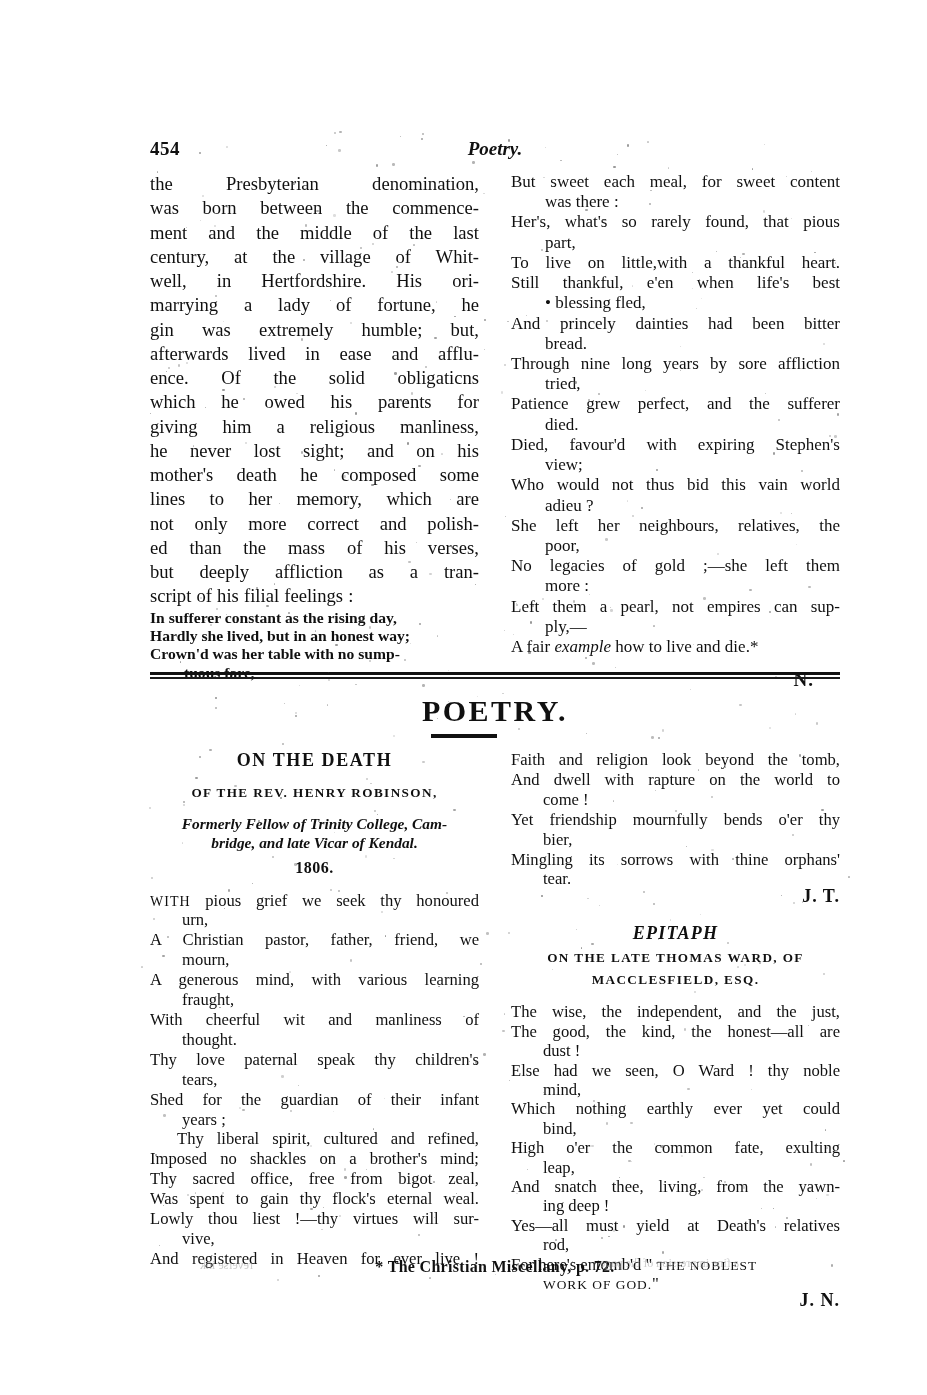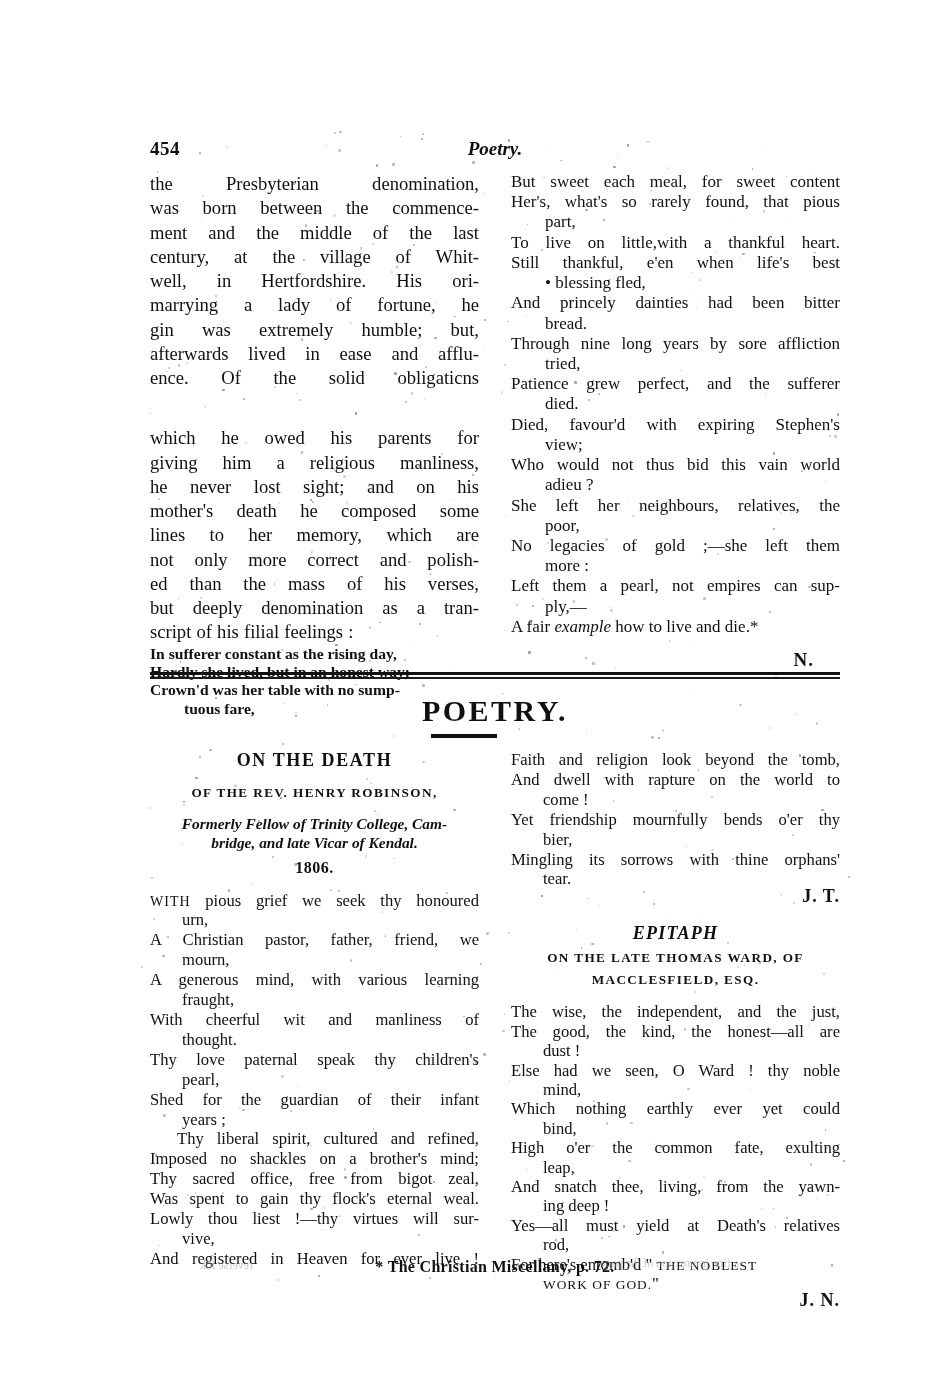--- a/index.html
+++ b/index.html
@@ -274,41 +274,42 @@
       <p class="prose" id="bio-prose">
           <span class="ln" style="display: block; text-align: justify; text-align-last: justify;">the Presbyterian denomination,</span>
           <span class="ln" style="display: block; text-align: justify; text-align-last: justify;">was born between the commence-</span>
           <span class="ln" style="display: block; text-align: justify; text-align-last: justify;">ment and the middle of the last</span>
           <span class="ln" style="display: block; text-align: justify; text-align-last: justify;">century, at the village of Whit-</span>
           <span class="ln" style="display: block; text-align: justify; text-align-last: justify;">well, in Hertfordshire.  His ori-</span>
           <span class="ln" style="display: block; text-align: justify; text-align-last: justify;">marrying a lady of fortune, he</span>
           <span class="ln" style="display: block; text-align: justify; text-align-last: justify;">gin was extremely humble; but,</span>
           <span class="ln" style="display: block; text-align: justify; text-align-last: justify;">afterwards lived in ease and afflu-</span>
           <span class="ln" style="display: block; text-align: justify; text-align-last: justify;">ence.    Of the solid obligaticns</span>
-          <span class="ln" style="display: block; text-align: justify; text-align-last: justify; margin-top: 36px;">which he owed his parents for</span>
+          <span class="ln" style="display: block; text-align: justify; text-align-last: justify;">which he owed his parents for</span>
           <span class="ln" style="display: block; text-align: justify; text-align-last: justify;">giving him a religious manliness,</span>
           <span class="ln" style="display: block; text-align: justify; text-align-last: justify;">he never lost sight; and on his</span>
           <span class="ln" style="display: block; text-align: justify; text-align-last: justify;">mother's death he composed some</span>
           <span class="ln" style="display: block; text-align: justify; text-align-last: justify;">lines to her memory, which are</span>
           <span class="ln" style="display: block; text-align: justify; text-align-last: justify;">not only more correct and polish-</span>
           <span class="ln" style="display: block; text-align: justify; text-align-last: justify;">ed than the mass of his verses,</span>
-          <span class="ln" style="display: block; text-align: justify; text-align-last: justify;">but deeply denomination as a tran-</span>
+          <span class="ln" style="display: block; text-align: justify; text-align-last: justify;">but deeply affliction as a tran-</span>
           <span class="ln lastline" style="display: block; text-align: justify; text-align-last: left;">script of his filial feelings :</span>
         </p>
       <div class="verse" id="verse-left">
           <span style="display: block; font-weight: bold; padding-left: 0px;">In sufferer constant as the rising day,</span>
           <span style="display: block; font-weight: bold; padding-left: 0px;">Hardly she lived, but in an honest way;</span>
           <span style="display: block; font-weight: bold; padding-left: 0px;">Crown'd was her table with no sump-</span>
           <span style="display: block; font-weight: bold; padding-left: 34px;">tuous fare,</span>
         </div>
     </div>
 
     <div class="col">
       <div class="poem-r" id="verse-right">
           <span class="ln" style="display: block; text-align: justify; text-align-last: justify;">But sweet each meal, for sweet content</span>
+          <span class="turn" style="display: block;">was there :</span>
           <span class="ln" style="display: block; text-align: justify; text-align-last: justify;">Her's, what's so rarely found, that pious</span>
           <span class="turn" style="display: block;">part,</span>
           <span class="ln" style="display: block; text-align: justify; text-align-last: justify;">To live on little,with a thankful heart.</span>
           <span class="ln" style="display: block; text-align: justify; text-align-last: justify;">Still thankful, e'en when  life's  best</span>
           <span class="turn" style="display: block;">• blessing fled,</span>
           <span class="ln" style="display: block; text-align: justify; text-align-last: justify;">And princely dainties had been bitter</span>
           <span class="turn" style="display: block;">bread.</span>
           <span class="ln" style="display: block; text-align: justify; text-align-last: justify;">Through nine long years by sore affliction</span>
           <span class="turn" style="display: block;">tried,</span>
           <span class="ln" style="display: block; text-align: justify; text-align-last: justify;">Patience grew perfect, and the sufferer</span>
@@ -350,21 +351,21 @@
       <div class="poem-body" id="poem-left">
           <span class="ln" style="display: block; text-align: justify; text-align-last: justify;"><span class="smallcap" style="font-size:14px;">WITH</span> pious grief we seek thy honoured</span>
           <span class="turn" style="display: block;">urn,</span>
           <span class="ln" style="display: block; text-align: justify; text-align-last: justify;">A Christian pastor, father, friend, we</span>
           <span class="turn" style="display: block;">mourn,</span>
           <span class="ln" style="display: block; text-align: justify; text-align-last: justify;">A generous mind, with various learning</span>
           <span class="turn" style="display: block;">fraught,</span>
           <span class="ln" style="display: block; text-align: justify; text-align-last: justify;">With cheerful wit and manliness of</span>
           <span class="turn" style="display: block;">thought.</span>
           <span class="ln" style="display: block; text-align: justify; text-align-last: justify;">Thy love paternal speak thy children's</span>
-          <span class="turn" style="display: block;">pearl,</span>
+          <span class="turn" style="display: block;">tears,</span>
           <span class="ln" style="display: block; text-align: justify; text-align-last: justify;">Shed for the guardian of their infant</span>
           <span class="turn" style="display: block;">years ;</span>
           <span class="ln" style="display: block; text-align: justify; text-align-last: justify; margin-left: 27px;">Thy liberal spirit, cultured and refined,</span>
           <span class="ln" style="display: block; text-align: justify; text-align-last: justify;">Imposed no shackles on a brother's mind;</span>
           <span class="ln" style="display: block; text-align: justify; text-align-last: justify;">Thy sacred office, free from bigot zeal,</span>
           <span class="ln" style="display: block; text-align: justify; text-align-last: justify;">Was spent to gain thy flock's eternal weal.</span>
           <span class="ln" style="display: block; text-align: justify; text-align-last: justify;">Lowly thou liest !—thy virtues will sur-</span>
           <span class="turn" style="display: block;">vive,</span>
           <span class="ln" style="display: block; text-align: justify; text-align-last: justify;">And registered in Heaven for ever live !</span>
         </div>

